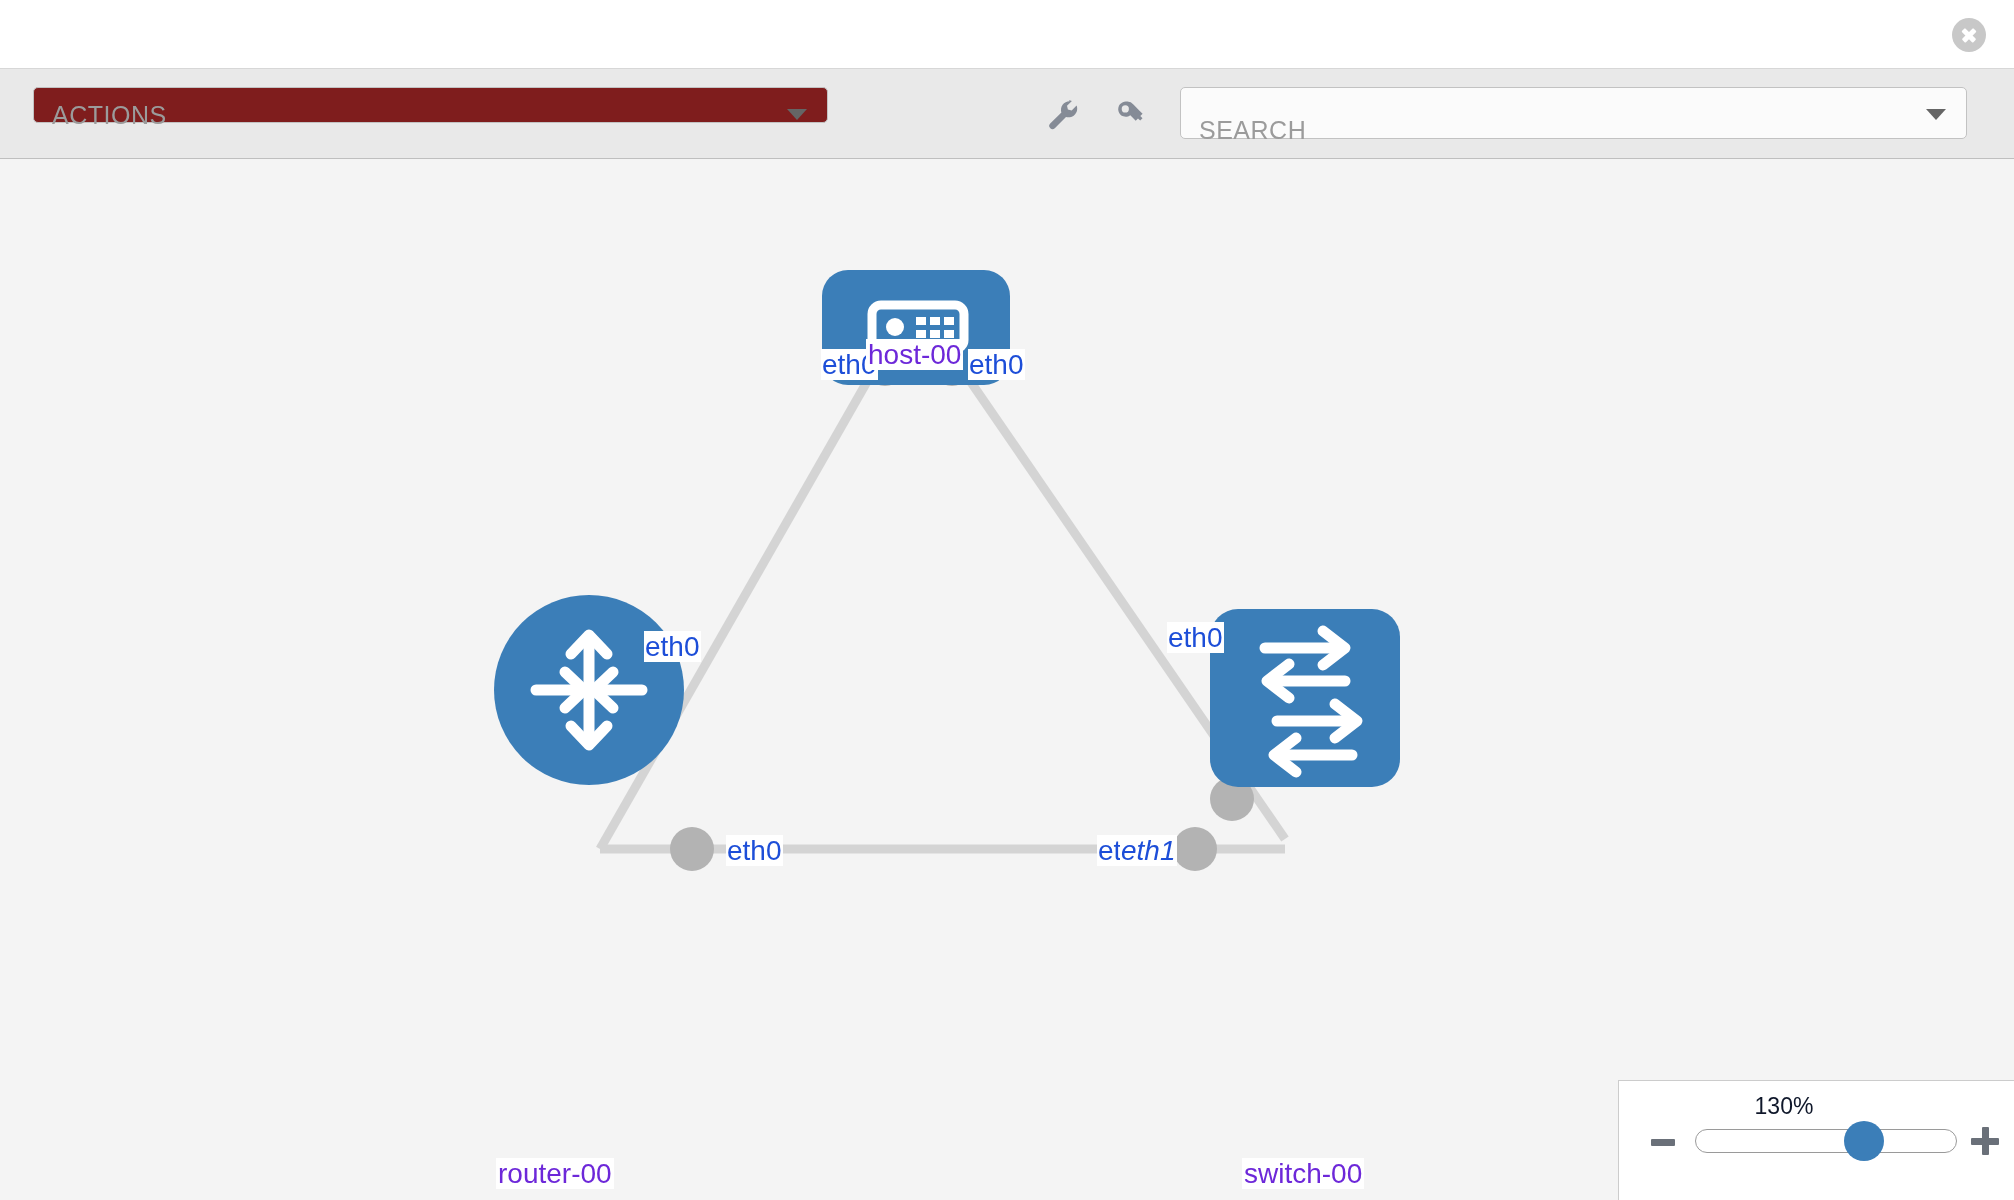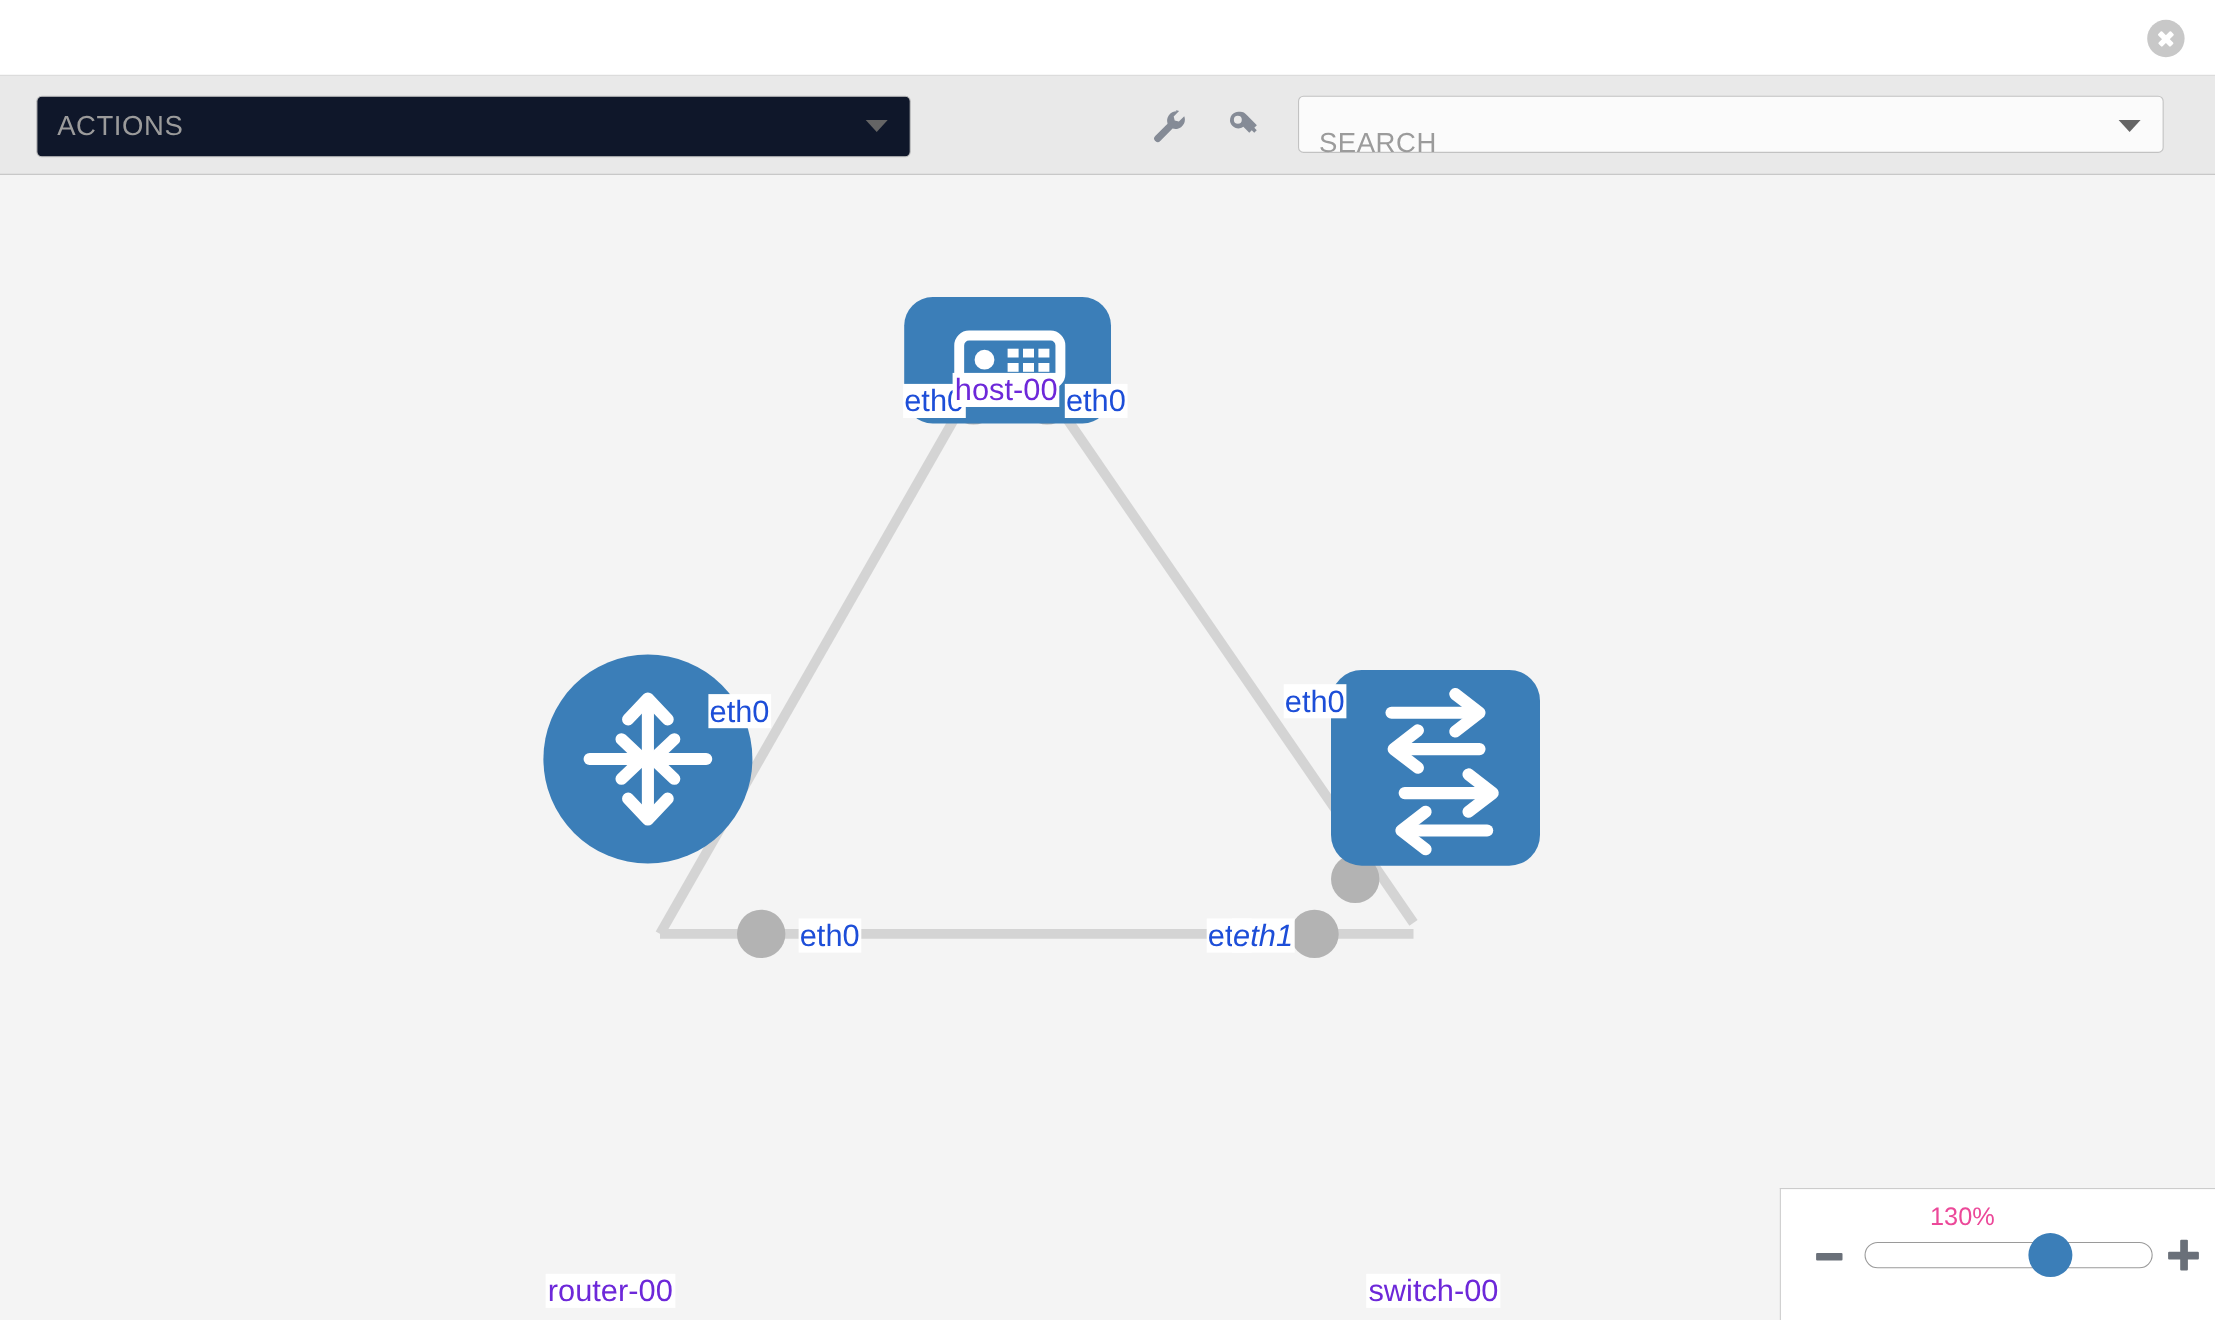--- a/index.html
+++ b/index.html
@@ -72,22 +72,22 @@
     height: 90px;
     background: #e9e9e9;
     border-bottom: 1px solid #bfbfbf;
     box-sizing: border-box;
   }
   .actions-select {
     position: absolute;
     left: 33px;
     top: 18px;
     width: 795px;
-    height: 56px;
-    background: #0f172a;
+    height: 36px;
+    background: #7f1d1d;
     border: 1px solid #c2c2c2;
     border-radius: 5px;
     box-sizing: border-box;
     cursor: pointer;
   }
   .actions-select .sel-label {
     position: absolute;
     left: 18px;
     top: 13px;
     font-size: 25px;
@@ -189,21 +189,21 @@
     border-bottom: none;
     box-sizing: border-box;
   }
   .zoom-value {
     position: absolute;
     left: 0;
     top: 12px;
     width: 330px;
     text-align: center;
     font-size: 23px;
-    color: #ec4899;
+    color: #0f172a;
     font-family: "Liberation Sans", sans-serif;
   }
   .zoom-minus {
     position: absolute;
     left: 32px;
     top: 58px;
     width: 24px;
     height: 7px;
     background: #6a7079;
     border-radius: 1px;

